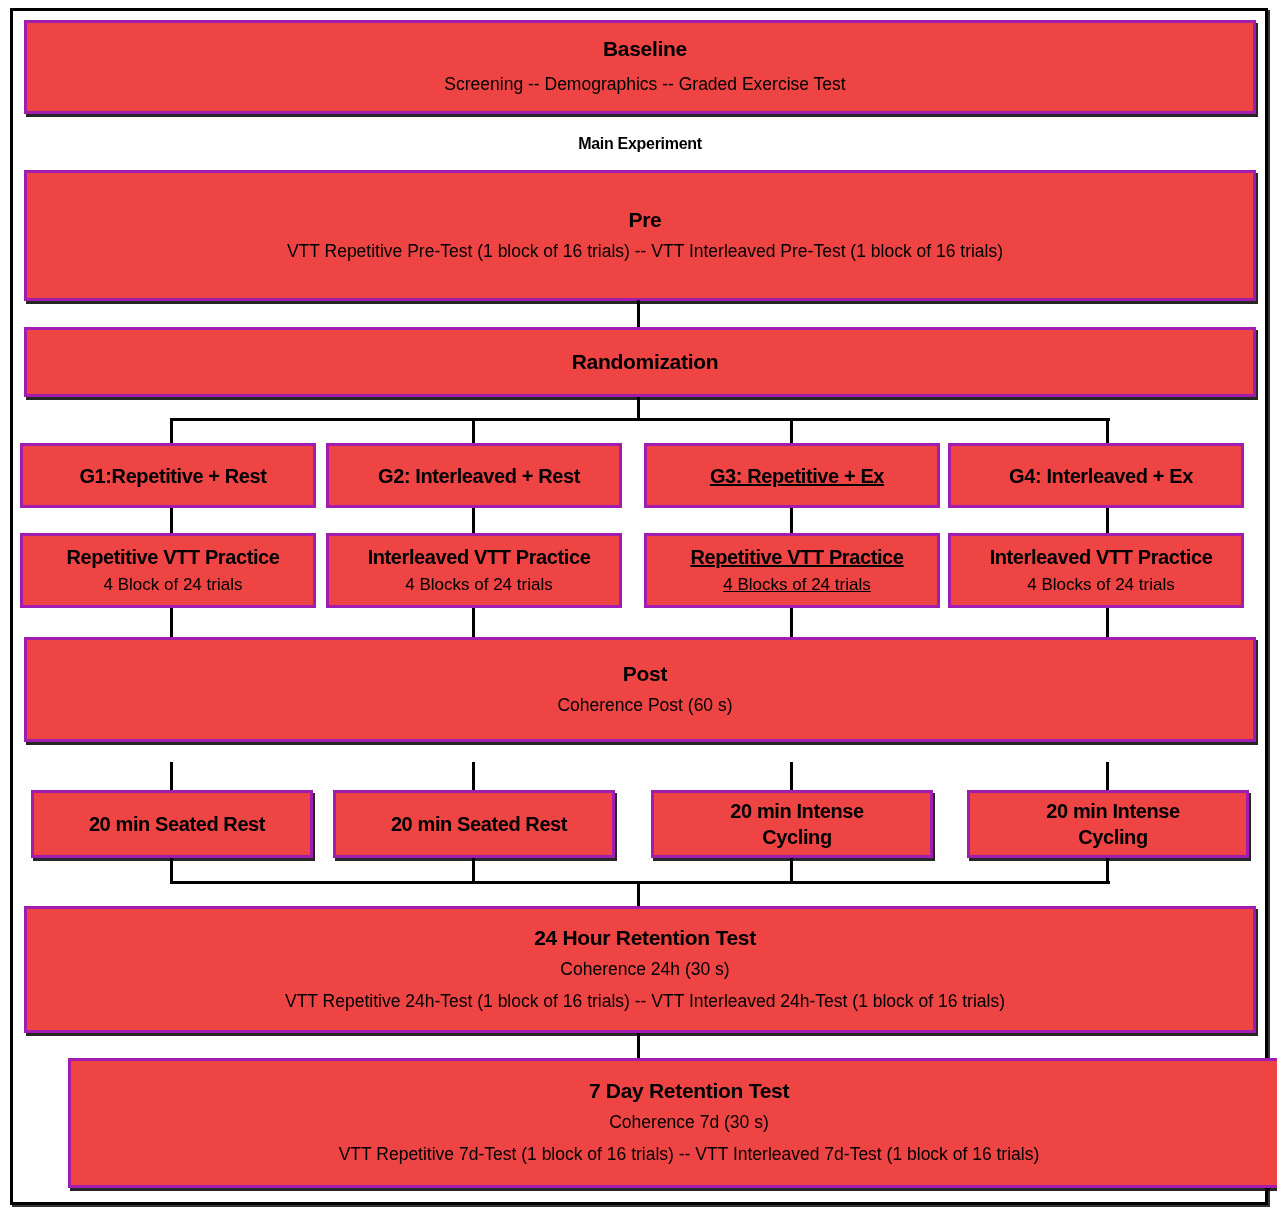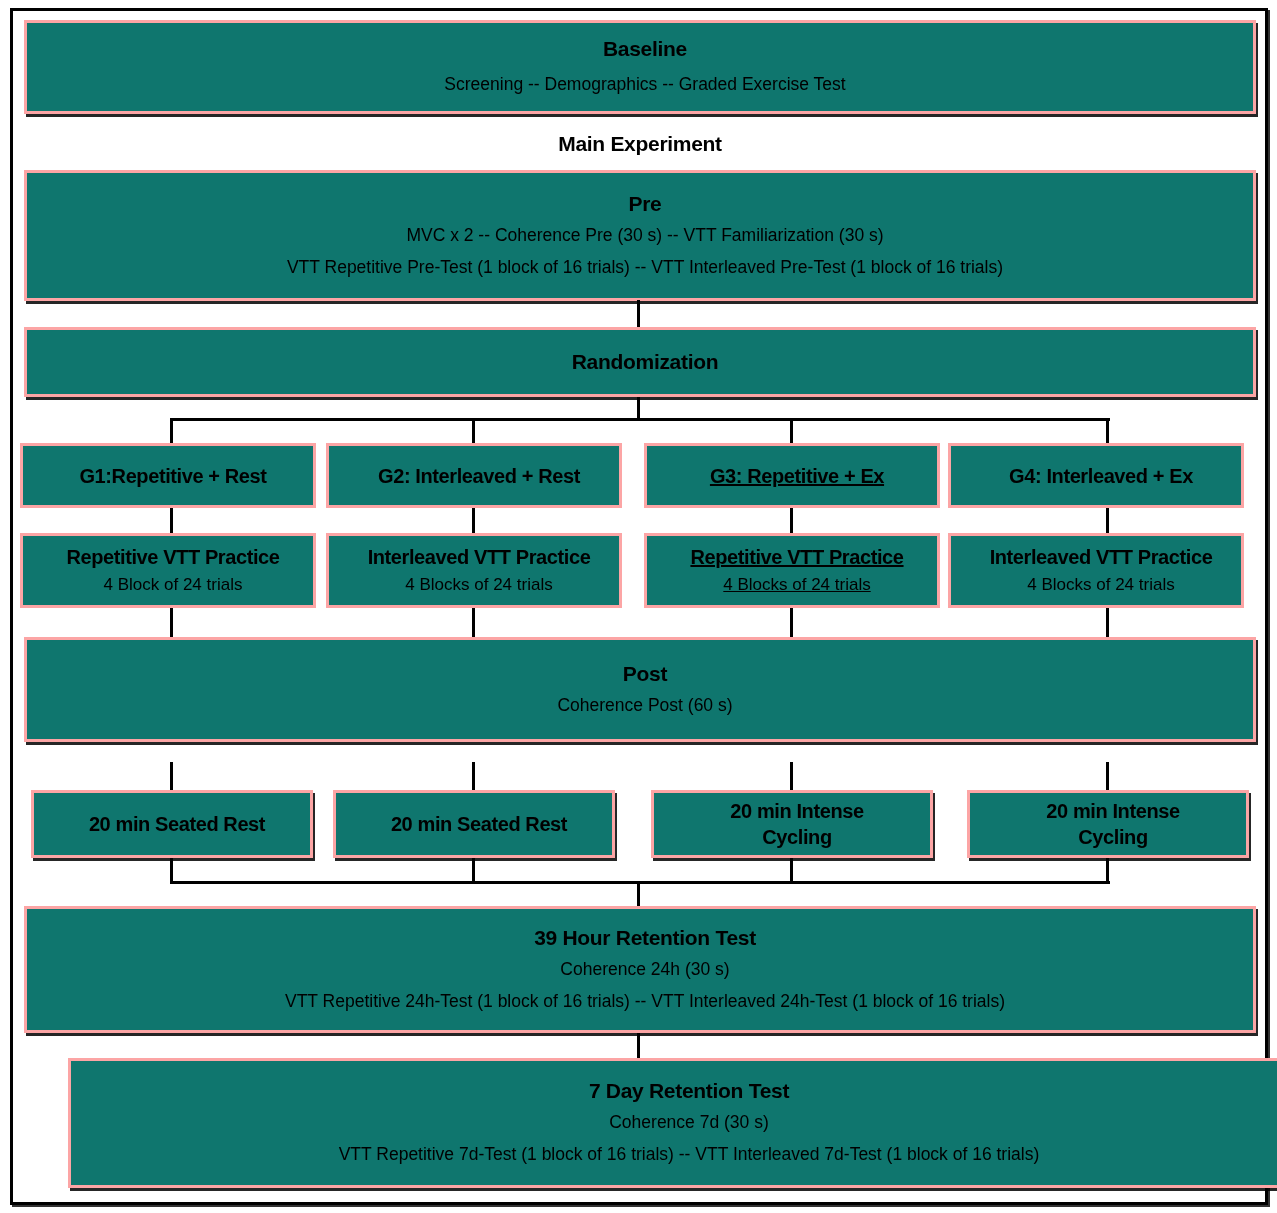--- a/index.html
+++ b/index.html
@@ -8,21 +8,21 @@
     font-family:"Liberation Sans","DejaVu Sans",sans-serif;color:#000;
     overflow:hidden;
   }
   .frame{
     position:absolute;left:10px;top:8px;width:1258px;height:1197px;
     border:3px solid #000;box-sizing:border-box;
     box-shadow:2px 2px 0 rgba(0,0,0,0.8);
     background:#fff;
   }
   .box{
-    position:absolute;box-sizing:border-box;border:3px solid #fca5a5;background:#0f766e;
+    position:absolute;box-sizing:border-box;border:3px solid #a21caf;background:#ef4444;
     display:flex;flex-direction:column;align-items:center;justify-content:center;
     text-align:center;
     padding-left:10px;
   }
   .box.shadow{box-shadow:2px 3px 0 rgba(0,0,0,0.85);}
   .wide{left:24px;width:1232px;}
   .box-title{
     font-weight:700;font-size:21px;line-height:28px;letter-spacing:-0.3px;white-space:nowrap;
   }
   .box-title-sm{
@@ -30,21 +30,21 @@
   }
   .box-line{
     font-size:17.5px;line-height:30px;white-space:nowrap;
   }
   .box-line-sm{
     font-size:17px;line-height:26px;white-space:nowrap;
   }
   .section-label{
     position:absolute;left:24px;width:1232px;top:128px;height:32px;
     display:flex;align-items:center;justify-content:center;
-    font-weight:700;font-size:21px;letter-spacing:-0.3px;
+    font-weight:700;font-size:16px;letter-spacing:-0.3px;
   }
   
   .v{position:absolute;width:3px;background:#000;}
   .h{position:absolute;height:3px;background:#000;}
 
   
   .row-groups{top:443px;height:65px;}
   .row-practice{top:533px;height:75px;}
   .row-interv{top:790px;height:68px;}
   .col1{left:20px;width:296px;}
@@ -64,21 +64,20 @@
 
   <div class="box shadow wide" style="top:20px;height:94px;gap:6px;">
     <div class="box-title">Baseline</div>
     <div class="box-line">Screening -- Demographics -- Graded Exercise Test</div>
   </div>
 
   <div class="section-label">Main Experiment</div>
 
   <div class="box shadow wide" style="top:170px;height:131px;gap:2px;">
     <div class="box-title">Pre</div>
-    <div class="box-line">MVC x 2 -- Coherence Pre (30 s) -- VTT Familiarization (30 s)</div>
     <div class="box-line">VTT Repetitive Pre-Test (1 block of 16 trials) -- VTT Interleaved  Pre-Test (1 block of 16 trials)</div>
   </div>
 
   <div class="v" style="left:637px;top:300px;height:27px;"></div>
 
   <div class="box shadow wide" style="top:327px;height:70px;">
     <div class="box-title">Randomization</div>
   </div>
 
   <div class="v" style="left:637px;top:397px;height:23px;"></div>
@@ -156,21 +155,21 @@
   </div>
 
   <div class="v" style="left:170px;top:858px;height:26px;"></div>
   <div class="v" style="left:472px;top:858px;height:26px;"></div>
   <div class="v" style="left:790px;top:858px;height:26px;"></div>
   <div class="v" style="left:1106px;top:858px;height:26px;"></div>
   <div class="h" style="left:171px;top:881px;width:939px;"></div>
   <div class="v" style="left:637px;top:881px;height:25px;"></div>
 
   <div class="box shadow wide" style="top:906px;height:127px;gap:2px;">
-    <div class="box-title">39 Hour Retention Test</div>
+    <div class="box-title">24 Hour Retention Test</div>
     <div class="box-line">Coherence 24h (30 s)</div>
     <div class="box-line">VTT Repetitive 24h-Test (1 block of 16 trials) -- VTT Interleaved  24h-Test (1 block of 16 trials)</div>
   </div>
 
   <div class="v" style="left:637px;top:1033px;height:25px;"></div>
 
   <div class="box shadow wide" style="top:1058px;height:130px;gap:2px;margin-left:44px;">
     <div class="box-title">7 Day Retention Test</div>
     <div class="box-line">Coherence 7d (30 s)</div>
     <div class="box-line">VTT Repetitive 7d-Test (1 block of 16 trials) -- VTT Interleaved  7d-Test (1 block of 16 trials)</div>

